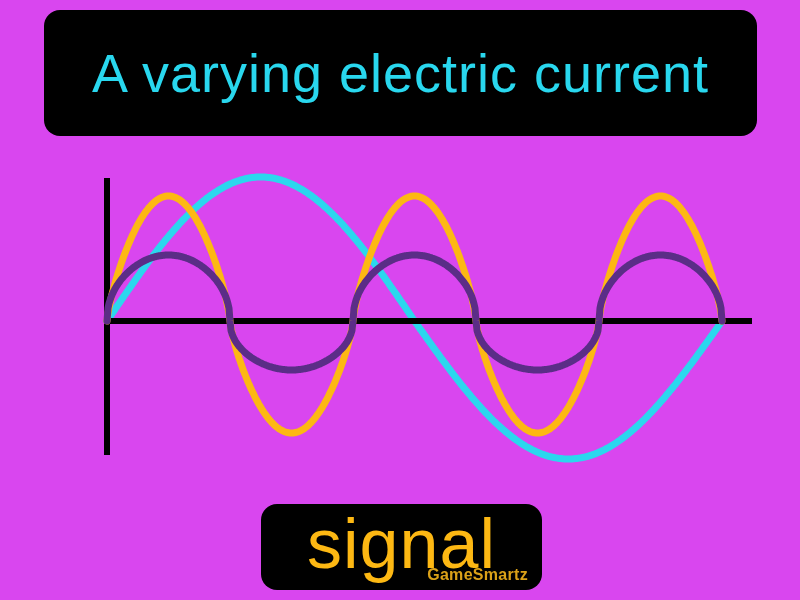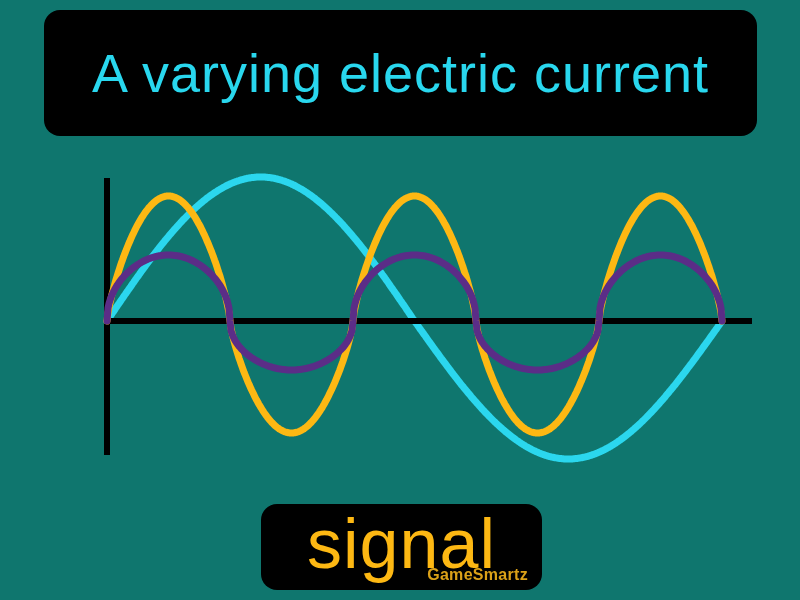--- a/index.html
+++ b/index.html
@@ -52,21 +52,21 @@
   }
   .wave-svg{
     position:absolute;
     left:0;top:140px;
     width:800px;height:340px;
   }
 </style>
 </head>
 <body>
 
-<div class="stage" style="background: #0f766e;">
+<div class="stage" style="background: #d946ef;">
 
   <div class="banner top" style="background: rgb(0, 0, 0);">
     <div class="def-line" style="color: rgb(41, 215, 238);">A varying electric current</div>
   </div>
 
   <svg id="wave-svg" class="wave-svg" viewBox="0 140 800 340" xmlns="http://www.w3.org/2000/svg">
       <path d="M107.0 321.0L108.0 319.5L109.0 318.0L110.1 316.5L111.1 315.0L112.1 313.5L113.2 312.0L114.2 310.5L115.2 309.0L116.2 307.4L117.3 305.9L118.3 304.4L119.3 303.0L120.3 301.5L121.3 300.0L122.4 298.5L123.4 297.0L124.4 295.5L125.5 294.0L126.5 292.5L127.5 291.1L128.5 289.6L129.6 288.1L130.6 286.7L131.6 285.2L132.6 283.7L133.7 282.3L134.7 280.8L135.7 279.4L136.7 277.9L137.8 276.5L138.8 275.1L139.8 273.6L140.8 272.2L141.8 270.8L142.9 269.4L143.9 268.0L144.9 266.6L145.9 265.2L147.0 263.8L148.0 262.4L149.0 261.1L150.1 259.7L151.1 258.3L152.1 257.0L153.1 255.6L154.2 254.3L155.2 253.0L156.2 251.6L157.2 250.3L158.3 249.0L159.3 247.7L160.3 246.4L161.3 245.1L162.3 243.8L163.4 242.6L164.4 241.3L165.4 240.1L166.4 238.8L167.5 237.6L168.5 236.4L169.5 235.1L170.6 233.9L171.6 232.7L172.6 231.6L173.6 230.4L174.7 229.2L175.7 228.1L176.7 226.9L177.7 225.8L178.8 224.6L179.8 223.5L180.8 222.4L181.8 221.3L182.8 220.2L183.9 219.2L184.9 218.1L185.9 217.1L186.9 216.0L188.0 215.0L189.0 214.0L190.0 213.0L191.1 212.0L192.1 211.0L193.1 210.0L194.1 209.1L195.2 208.1L196.2 207.2L197.2 206.3L198.2 205.4L199.3 204.5L200.3 203.6L201.3 202.8L202.3 201.9L203.3 201.1L204.4 200.2L205.4 199.4L206.4 198.6L207.4 197.8L208.5 197.1L209.5 196.3L210.5 195.5L211.6 194.8L212.6 194.1L213.6 193.4L214.6 192.7L215.7 192.0L216.7 191.4L217.7 190.7L218.7 190.1L219.8 189.4L220.8 188.8L221.8 188.3L222.8 187.7L223.8 187.1L224.9 186.6L225.9 186.0L226.9 185.5L227.9 185.0L229.0 184.5L230.0 184.0L231.0 183.6L232.1 183.1L233.1 182.7L234.1 182.3L235.1 181.9L236.2 181.5L237.2 181.2L238.2 180.8L239.2 180.5L240.3 180.1L241.3 179.8L242.3 179.6L243.3 179.3L244.3 179.0L245.4 178.8L246.4 178.5L247.4 178.3L248.4 178.1L249.5 178.0L250.5 177.8L251.5 177.6L252.6 177.5L253.6 177.4L254.6 177.3L255.6 177.2L256.6 177.1L257.7 177.1L258.7 177.0L259.7 177.0L260.8 177.0L261.8 177.0L262.8 177.0L263.8 177.1L264.9 177.1L265.9 177.2L266.9 177.3L267.9 177.4L268.9 177.5L270.0 177.6L271.0 177.8L272.0 178.0L273.1 178.1L274.1 178.3L275.1 178.5L276.1 178.8L277.1 179.0L278.2 179.3L279.2 179.6L280.2 179.8L281.3 180.1L282.3 180.5L283.3 180.8L284.3 181.2L285.4 181.5L286.4 181.9L287.4 182.3L288.4 182.7L289.4 183.1L290.5 183.6L291.5 184.0L292.5 184.5L293.6 185.0L294.6 185.5L295.6 186.0L296.6 186.6L297.6 187.1L298.7 187.7L299.7 188.3L300.7 188.8L301.8 189.4L302.8 190.1L303.8 190.7L304.8 191.4L305.9 192.0L306.9 192.7L307.9 193.4L308.9 194.1L309.9 194.8L311.0 195.5L312.0 196.3L313.0 197.1L314.1 197.8L315.1 198.6L316.1 199.4L317.1 200.2L318.1 201.1L319.2 201.9L320.2 202.8L321.2 203.6L322.3 204.5L323.3 205.4L324.3 206.3L325.3 207.2L326.4 208.1L327.4 209.1L328.4 210.0L329.4 211.0L330.4 212.0L331.5 213.0L332.5 214.0L333.5 215.0L334.6 216.0L335.6 217.1L336.6 218.1L337.6 219.2L338.6 220.2L339.7 221.3L340.7 222.4L341.7 223.5L342.8 224.6L343.8 225.8L344.8 226.9L345.8 228.1L346.9 229.2L347.9 230.4L348.9 231.6L349.9 232.7L350.9 233.9L352.0 235.1L353.0 236.4L354.0 237.6L355.1 238.8L356.1 240.1L357.1 241.3L358.1 242.6L359.1 243.8L360.2 245.1L361.2 246.4L362.2 247.7L363.3 249.0L364.3 250.3L365.3 251.6L366.3 253.0L367.4 254.3L368.4 255.6L369.4 257.0L370.4 258.3L371.4 259.7L372.5 261.1L373.5 262.4L374.5 263.8L375.6 265.2L376.6 266.6L377.6 268.0L378.6 269.4L379.6 270.8L380.7 272.2L381.7 273.6L382.7 275.1L383.8 276.5L384.8 277.9L385.8 279.4L386.8 280.8L387.9 282.3L388.9 283.7L389.9 285.2L390.9 286.7L391.9 288.1L393.0 289.6L394.0 291.1L395.0 292.5L396.1 294.0L397.1 295.5L398.1 297.0L399.1 298.5L400.1 300.0L401.2 301.5L402.2 303.0L403.2 304.4L404.3 305.9L405.3 307.4L406.3 309.0L407.3 310.5L408.4 312.0L409.4 313.5L410.4 315.0L411.4 316.5L412.4 318.0L413.5 319.5L414.5 321.0L415.5 322.4L416.6 323.9L417.6 325.3L418.6 326.8L419.6 328.2L420.6 329.7L421.7 331.1L422.7 332.5L423.7 334.0L424.8 335.4L425.8 336.9L426.8 338.3L427.8 339.7L428.9 341.2L429.9 342.6L430.9 344.0L431.9 345.4L432.9 346.9L434.0 348.3L435.0 349.7L436.0 351.1L437.1 352.5L438.1 353.9L439.1 355.3L440.1 356.7L441.1 358.1L442.2 359.5L443.2 360.9L444.2 362.3L445.3 363.6L446.3 365.0L447.3 366.4L448.3 367.7L449.4 369.1L450.4 370.5L451.4 371.8L452.4 373.1L453.4 374.5L454.5 375.8L455.5 377.1L456.5 378.4L457.6 379.8L458.6 381.1L459.6 382.4L460.6 383.7L461.6 384.9L462.7 386.2L463.7 387.5L464.7 388.7L465.8 390.0L466.8 391.2L467.8 392.5L468.8 393.7L469.9 394.9L470.9 396.2L471.9 397.4L472.9 398.6L473.9 399.8L475.0 400.9L476.0 402.1L477.0 403.3L478.1 404.4L479.1 405.6L480.1 406.7L481.1 407.8L482.1 409.0L483.2 410.1L484.2 411.2L485.2 412.3L486.3 413.3L487.3 414.4L488.3 415.5L489.3 416.5L490.4 417.6L491.4 418.6L492.4 419.6L493.4 420.6L494.4 421.6L495.5 422.6L496.5 423.6L497.5 424.5L498.6 425.5L499.6 426.4L500.6 427.3L501.6 428.2L502.6 429.1L503.7 430.0L504.7 430.9L505.7 431.8L506.8 432.6L507.8 433.5L508.8 434.3L509.8 435.1L510.9 435.9L511.9 436.7L512.9 437.5L513.9 438.3L515.0 439.0L516.0 439.8L517.0 440.5L518.0 441.2L519.0 441.9L520.1 442.6L521.1 443.3L522.1 444.0L523.1 444.6L524.2 445.2L525.2 445.9L526.2 446.5L527.3 447.1L528.3 447.7L529.3 448.2L530.3 448.8L531.4 449.3L532.4 449.8L533.4 450.3L534.4 450.8L535.5 451.3L536.5 451.8L537.5 452.2L538.5 452.7L539.5 453.1L540.6 453.5L541.6 453.9L542.6 454.3L543.6 454.7L544.7 455.0L545.7 455.4L546.7 455.7L547.8 456.0L548.8 456.3L549.8 456.6L550.8 456.8L551.9 457.1L552.9 457.3L553.9 457.5L554.9 457.7L556.0 457.9L557.0 458.1L558.0 458.2L559.0 458.4L560.0 458.5L561.1 458.6L562.1 458.7L563.1 458.8L564.1 458.9L565.2 458.9L566.2 459.0L567.2 459.0L568.3 459.0L569.3 459.0L570.3 459.0L571.3 458.9L572.4 458.9L573.4 458.8L574.4 458.7L575.4 458.6L576.5 458.5L577.5 458.4L578.5 458.2L579.5 458.1L580.5 457.9L581.6 457.7L582.6 457.5L583.6 457.3L584.6 457.1L585.7 456.8L586.7 456.6L587.7 456.3L588.8 456.0L589.8 455.7L590.8 455.4L591.8 455.0L592.9 454.7L593.9 454.3L594.9 453.9L595.9 453.5L597.0 453.1L598.0 452.7L599.0 452.2L600.0 451.8L601.0 451.3L602.1 450.8L603.1 450.3L604.1 449.8L605.1 449.3L606.2 448.8L607.2 448.2L608.2 447.7L609.3 447.1L610.3 446.5L611.3 445.9L612.3 445.2L613.4 444.6L614.4 444.0L615.4 443.3L616.4 442.6L617.5 441.9L618.5 441.2L619.5 440.5L620.5 439.8L621.5 439.0L622.6 438.3L623.6 437.5L624.6 436.7L625.6 435.9L626.7 435.1L627.7 434.3L628.7 433.5L629.8 432.6L630.8 431.8L631.8 430.9L632.8 430.0L633.9 429.1L634.9 428.2L635.9 427.3L636.9 426.4L638.0 425.5L639.0 424.5L640.0 423.6L641.0 422.6L642.0 421.6L643.1 420.6L644.1 419.6L645.1 418.6L646.1 417.6L647.2 416.5L648.2 415.5L649.2 414.4L650.3 413.3L651.3 412.3L652.3 411.2L653.3 410.1L654.4 409.0L655.4 407.8L656.4 406.7L657.4 405.6L658.5 404.4L659.5 403.3L660.5 402.1L661.5 400.9L662.5 399.8L663.6 398.6L664.6 397.4L665.6 396.2L666.6 394.9L667.7 393.7L668.7 392.5L669.7 391.2L670.8 390.0L671.8 388.7L672.8 387.5L673.8 386.2L674.9 384.9L675.9 383.7L676.9 382.4L677.9 381.1L679.0 379.8L680.0 378.4L681.0 377.1L682.0 375.8L683.0 374.5L684.1 373.1L685.1 371.8L686.1 370.5L687.1 369.1L688.2 367.7L689.2 366.4L690.2 365.0L691.3 363.6L692.3 362.3L693.3 360.9L694.3 359.5L695.4 358.1L696.4 356.7L697.4 355.3L698.4 353.9L699.5 352.5L700.5 351.1L701.5 349.7L702.5 348.3L703.5 346.9L704.6 345.4L705.6 344.0L706.6 342.6L707.6 341.2L708.7 339.7L709.7 338.3L710.7 336.9L711.8 335.4L712.8 334.0L713.8 332.5L714.8 331.1L715.9 329.7L716.9 328.2L717.9 326.8L718.9 325.3L720.0 323.9L721.0 322.4L722.0 321.0" fill="none" stroke="#2bd7ee" stroke-width="7" stroke-linecap="round" stroke-linejoin="round"></path>
       <line x1="107" y1="178" x2="107" y2="455" stroke="#000000" stroke-width="6"></line>
       <line x1="104" y1="321" x2="752" y2="321" stroke="#000000" stroke-width="6"></line>
       <path d="M107.0 321.0L108.0 312.9L109.0 307.3L110.1 302.5L111.1 298.0L112.1 293.9L113.2 289.9L114.2 286.1L115.2 282.5L116.2 279.0L117.3 275.6L118.3 272.4L119.3 269.2L120.3 266.1L121.3 263.1L122.4 260.2L123.4 257.3L124.4 254.6L125.5 251.9L126.5 249.2L127.5 246.7L128.5 244.2L129.6 241.8L130.6 239.4L131.6 237.1L132.6 234.9L133.7 232.7L134.7 230.6L135.7 228.5L136.7 226.5L137.8 224.6L138.8 222.8L139.8 221.0L140.8 219.2L141.8 217.5L142.9 215.9L143.9 214.4L144.9 212.9L145.9 211.5L147.0 210.1L148.0 208.8L149.0 207.5L150.1 206.4L151.1 205.2L152.1 204.2L153.1 203.2L154.2 202.3L155.2 201.4L156.2 200.6L157.2 199.9L158.3 199.2L159.3 198.6L160.3 198.1L161.3 197.6L162.3 197.2L163.4 196.8L164.4 196.5L165.4 196.3L166.4 196.1L167.5 196.0L168.5 196.0L169.5 196.0L170.6 196.1L171.6 196.3L172.6 196.5L173.6 196.8L174.7 197.2L175.7 197.6L176.7 198.1L177.7 198.6L178.8 199.2L179.8 199.9L180.8 200.6L181.8 201.4L182.8 202.3L183.9 203.2L184.9 204.2L185.9 205.2L186.9 206.4L188.0 207.5L189.0 208.8L190.0 210.1L191.1 211.5L192.1 212.9L193.1 214.4L194.1 215.9L195.2 217.5L196.2 219.2L197.2 221.0L198.2 222.8L199.3 224.6L200.3 226.5L201.3 228.5L202.3 230.6L203.3 232.7L204.4 234.9L205.4 237.1L206.4 239.4L207.4 241.8L208.5 244.2L209.5 246.7L210.5 249.2L211.6 251.9L212.6 254.6L213.6 257.3L214.6 260.2L215.7 263.1L216.7 266.1L217.7 269.2L218.7 272.4L219.8 275.6L220.8 279.0L221.8 282.5L222.8 286.1L223.8 289.9L224.9 293.9L225.9 298.0L226.9 302.5L227.9 307.3L229.0 312.9L230.0 321.0L231.0 328.3L232.1 333.3L233.1 337.6L234.1 341.6L235.1 345.3L236.2 348.9L237.2 352.2L238.2 355.5L239.2 358.6L240.3 361.6L241.3 364.6L242.3 367.4L243.3 370.2L244.3 372.9L245.4 375.5L246.4 378.0L247.4 380.5L248.4 382.9L249.5 385.3L250.5 387.6L251.5 389.8L252.6 392.0L253.6 394.1L254.6 396.2L255.6 398.2L256.6 400.1L257.7 402.0L258.7 403.9L259.7 405.6L260.8 407.4L261.8 409.0L262.8 410.6L263.8 412.2L264.9 413.7L265.9 415.1L266.9 416.5L267.9 417.9L268.9 419.2L270.0 420.4L271.0 421.5L272.0 422.7L273.1 423.7L274.1 424.7L275.1 425.7L276.1 426.5L277.1 427.4L278.2 428.1L279.2 428.9L280.2 429.5L281.3 430.1L282.3 430.7L283.3 431.2L284.3 431.6L285.4 432.0L286.4 432.3L287.4 432.5L288.4 432.7L289.4 432.9L290.5 433.0L291.5 433.0L292.5 433.0L293.6 432.9L294.6 432.7L295.6 432.5L296.6 432.3L297.6 432.0L298.7 431.6L299.7 431.2L300.7 430.7L301.8 430.1L302.8 429.5L303.8 428.9L304.8 428.1L305.9 427.4L306.9 426.5L307.9 425.7L308.9 424.7L309.9 423.7L311.0 422.7L312.0 421.5L313.0 420.4L314.1 419.2L315.1 417.9L316.1 416.5L317.1 415.1L318.1 413.7L319.2 412.2L320.2 410.6L321.2 409.0L322.3 407.4L323.3 405.6L324.3 403.9L325.3 402.0L326.4 400.1L327.4 398.2L328.4 396.2L329.4 394.1L330.4 392.0L331.5 389.8L332.5 387.6L333.5 385.3L334.6 382.9L335.6 380.5L336.6 378.0L337.6 375.5L338.6 372.9L339.7 370.2L340.7 367.4L341.7 364.6L342.8 361.6L343.8 358.6L344.8 355.5L345.8 352.2L346.9 348.9L347.9 345.3L348.9 341.6L349.9 337.6L350.9 333.3L352.0 328.3L353.0 321.0L354.0 312.9L355.1 307.3L356.1 302.5L357.1 298.0L358.1 293.9L359.1 289.9L360.2 286.1L361.2 282.5L362.2 279.0L363.3 275.6L364.3 272.4L365.3 269.2L366.3 266.1L367.4 263.1L368.4 260.2L369.4 257.3L370.4 254.6L371.4 251.9L372.5 249.2L373.5 246.7L374.5 244.2L375.6 241.8L376.6 239.4L377.6 237.1L378.6 234.9L379.6 232.7L380.7 230.6L381.7 228.5L382.7 226.5L383.8 224.6L384.8 222.8L385.8 221.0L386.8 219.2L387.9 217.5L388.9 215.9L389.9 214.4L390.9 212.9L391.9 211.5L393.0 210.1L394.0 208.8L395.0 207.5L396.1 206.4L397.1 205.2L398.1 204.2L399.1 203.2L400.1 202.3L401.2 201.4L402.2 200.6L403.2 199.9L404.3 199.2L405.3 198.6L406.3 198.1L407.3 197.6L408.4 197.2L409.4 196.8L410.4 196.5L411.4 196.3L412.4 196.1L413.5 196.0L414.5 196.0L415.5 196.0L416.6 196.1L417.6 196.3L418.6 196.5L419.6 196.8L420.6 197.2L421.7 197.6L422.7 198.1L423.7 198.6L424.8 199.2L425.8 199.9L426.8 200.6L427.8 201.4L428.9 202.3L429.9 203.2L430.9 204.2L431.9 205.2L432.9 206.4L434.0 207.5L435.0 208.8L436.0 210.1L437.1 211.5L438.1 212.9L439.1 214.4L440.1 215.9L441.1 217.5L442.2 219.2L443.2 221.0L444.2 222.8L445.3 224.6L446.3 226.5L447.3 228.5L448.3 230.6L449.4 232.7L450.4 234.9L451.4 237.1L452.4 239.4L453.4 241.8L454.5 244.2L455.5 246.7L456.5 249.2L457.6 251.9L458.6 254.6L459.6 257.3L460.6 260.2L461.6 263.1L462.7 266.1L463.7 269.2L464.7 272.4L465.8 275.6L466.8 279.0L467.8 282.5L468.8 286.1L469.9 289.9L470.9 293.9L471.9 298.0L472.9 302.5L473.9 307.3L475.0 312.9L476.0 321.0L477.0 328.3L478.1 333.3L479.1 337.6L480.1 341.6L481.1 345.3L482.1 348.9L483.2 352.2L484.2 355.5L485.2 358.6L486.3 361.6L487.3 364.6L488.3 367.4L489.3 370.2L490.4 372.9L491.4 375.5L492.4 378.0L493.4 380.5L494.4 382.9L495.5 385.3L496.5 387.6L497.5 389.8L498.6 392.0L499.6 394.1L500.6 396.2L501.6 398.2L502.6 400.1L503.7 402.0L504.7 403.9L505.7 405.6L506.8 407.4L507.8 409.0L508.8 410.6L509.8 412.2L510.9 413.7L511.9 415.1L512.9 416.5L513.9 417.9L515.0 419.2L516.0 420.4L517.0 421.5L518.0 422.7L519.0 423.7L520.1 424.7L521.1 425.7L522.1 426.5L523.1 427.4L524.2 428.1L525.2 428.9L526.2 429.5L527.3 430.1L528.3 430.7L529.3 431.2L530.3 431.6L531.4 432.0L532.4 432.3L533.4 432.5L534.4 432.7L535.5 432.9L536.5 433.0L537.5 433.0L538.5 433.0L539.5 432.9L540.6 432.7L541.6 432.5L542.6 432.3L543.6 432.0L544.7 431.6L545.7 431.2L546.7 430.7L547.8 430.1L548.8 429.5L549.8 428.9L550.8 428.1L551.9 427.4L552.9 426.5L553.9 425.7L554.9 424.7L556.0 423.7L557.0 422.7L558.0 421.5L559.0 420.4L560.0 419.2L561.1 417.9L562.1 416.5L563.1 415.1L564.1 413.7L565.2 412.2L566.2 410.6L567.2 409.0L568.3 407.4L569.3 405.6L570.3 403.9L571.3 402.0L572.4 400.1L573.4 398.2L574.4 396.2L575.4 394.1L576.5 392.0L577.5 389.8L578.5 387.6L579.5 385.3L580.5 382.9L581.6 380.5L582.6 378.0L583.6 375.5L584.6 372.9L585.7 370.2L586.7 367.4L587.7 364.6L588.8 361.6L589.8 358.6L590.8 355.5L591.8 352.2L592.9 348.9L593.9 345.3L594.9 341.6L595.9 337.6L597.0 333.3L598.0 328.3L599.0 321.0L600.0 312.9L601.0 307.3L602.1 302.5L603.1 298.0L604.1 293.9L605.1 289.9L606.2 286.1L607.2 282.5L608.2 279.0L609.3 275.6L610.3 272.4L611.3 269.2L612.3 266.1L613.4 263.1L614.4 260.2L615.4 257.3L616.4 254.6L617.5 251.9L618.5 249.2L619.5 246.7L620.5 244.2L621.5 241.8L622.6 239.4L623.6 237.1L624.6 234.9L625.6 232.7L626.7 230.6L627.7 228.5L628.7 226.5L629.8 224.6L630.8 222.8L631.8 221.0L632.8 219.2L633.9 217.5L634.9 215.9L635.9 214.4L636.9 212.9L638.0 211.5L639.0 210.1L640.0 208.8L641.0 207.5L642.0 206.4L643.1 205.2L644.1 204.2L645.1 203.2L646.1 202.3L647.2 201.4L648.2 200.6L649.2 199.9L650.3 199.2L651.3 198.6L652.3 198.1L653.3 197.6L654.4 197.2L655.4 196.8L656.4 196.5L657.4 196.3L658.5 196.1L659.5 196.0L660.5 196.0L661.5 196.0L662.5 196.1L663.6 196.3L664.6 196.5L665.6 196.8L666.6 197.2L667.7 197.6L668.7 198.1L669.7 198.6L670.8 199.2L671.8 199.9L672.8 200.6L673.8 201.4L674.9 202.3L675.9 203.2L676.9 204.2L677.9 205.2L679.0 206.4L680.0 207.5L681.0 208.8L682.0 210.1L683.0 211.5L684.1 212.9L685.1 214.4L686.1 215.9L687.1 217.5L688.2 219.2L689.2 221.0L690.2 222.8L691.3 224.6L692.3 226.5L693.3 228.5L694.3 230.6L695.4 232.7L696.4 234.9L697.4 237.1L698.4 239.4L699.5 241.8L700.5 244.2L701.5 246.7L702.5 249.2L703.5 251.9L704.6 254.6L705.6 257.3L706.6 260.2L707.6 263.1L708.7 266.1L709.7 269.2L710.7 272.4L711.8 275.6L712.8 279.0L713.8 282.5L714.8 286.1L715.9 289.9L716.9 293.9L717.9 298.0L718.9 302.5L720.0 307.3L721.0 312.9L722.0 321.0" fill="none" stroke="#fdb813" stroke-width="7" stroke-linecap="round" stroke-linejoin="round"></path>

